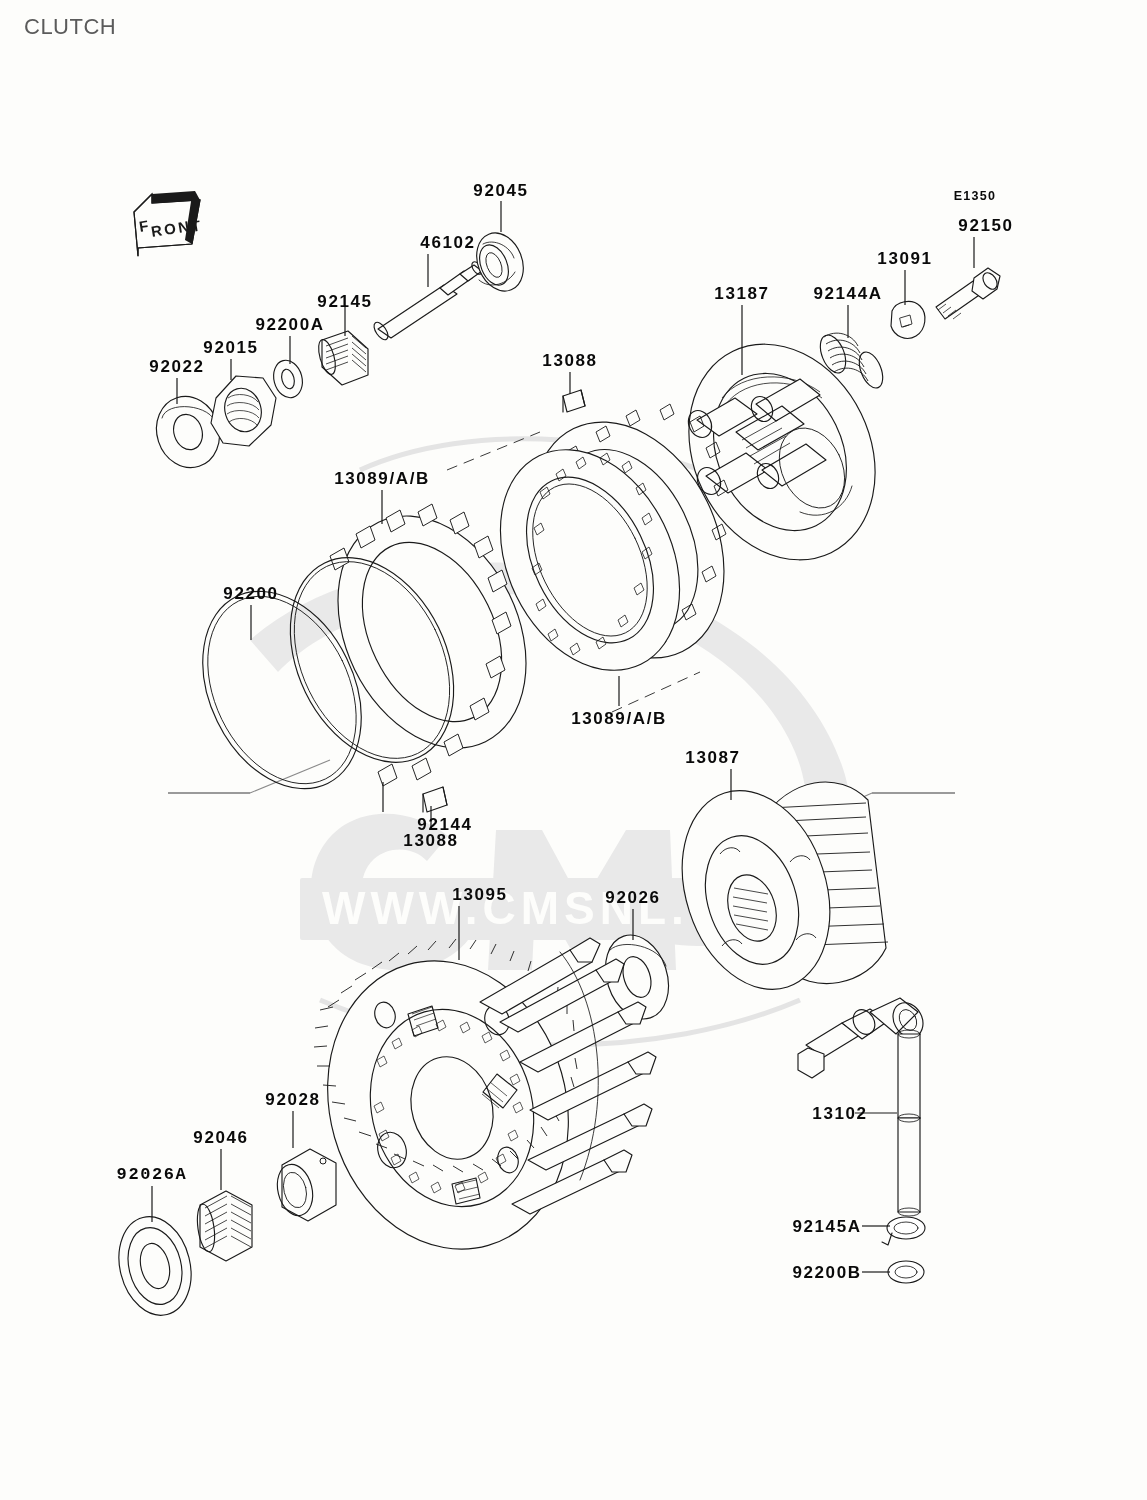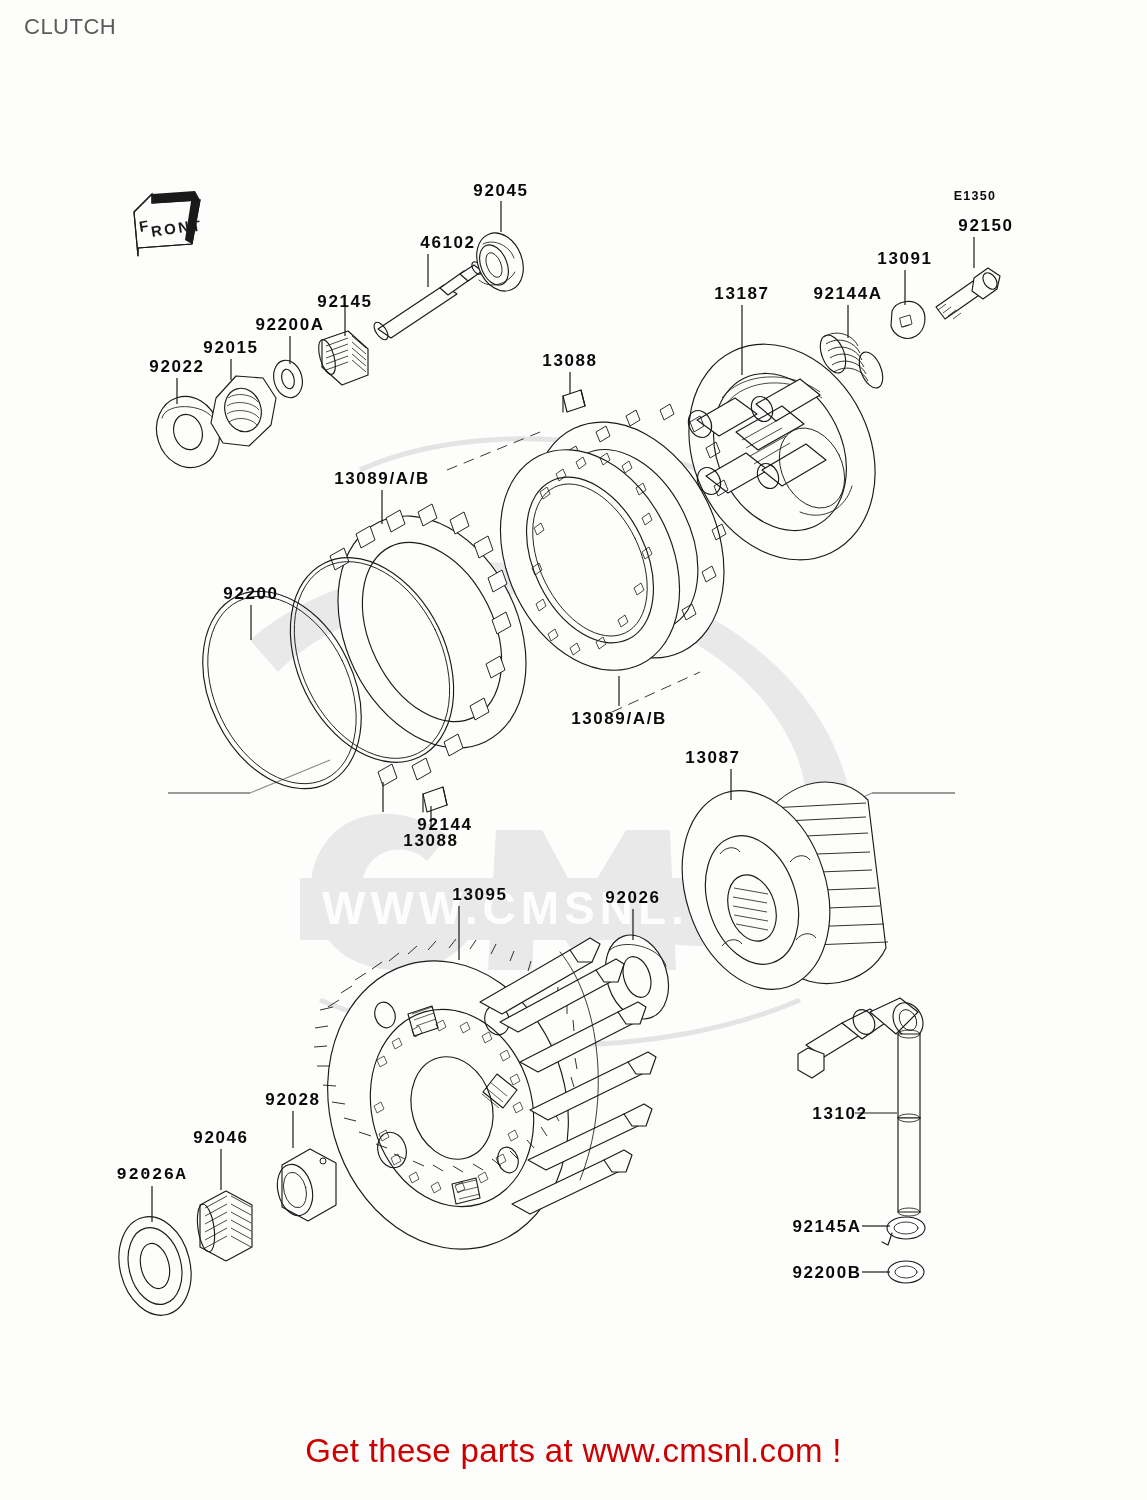--- a/index.html
+++ b/index.html
@@ -578,14 +578,13 @@
       <div class="callout" style="left: 480px; top: 894px;">13095</div>
       <div class="callout" style="left: 633px; top: 897px; text-align: center;">92026</div>
       <div class="callout" style="left: 293px; top: 1099px;">92028</div>
       <div class="callout" style="left: 840px; top: 1113px;">13102</div>
       <div class="callout" style="left: 221px; top: 1137px;">92046</div>
       <div class="callout" style="left: 152px; top: 1174px; font-family: Liberation Mono, monospace;">92026A</div>
       <div class="callout" style="left: 827px; top: 1226px;">92145A</div>
       <div class="callout" style="left: 827px; top: 1272px;">92200B</div>
     </div>
 
-  <div class="footer">Get these parts at www.cmsnl.com !</div>
 </div>
 
 </body></html>

